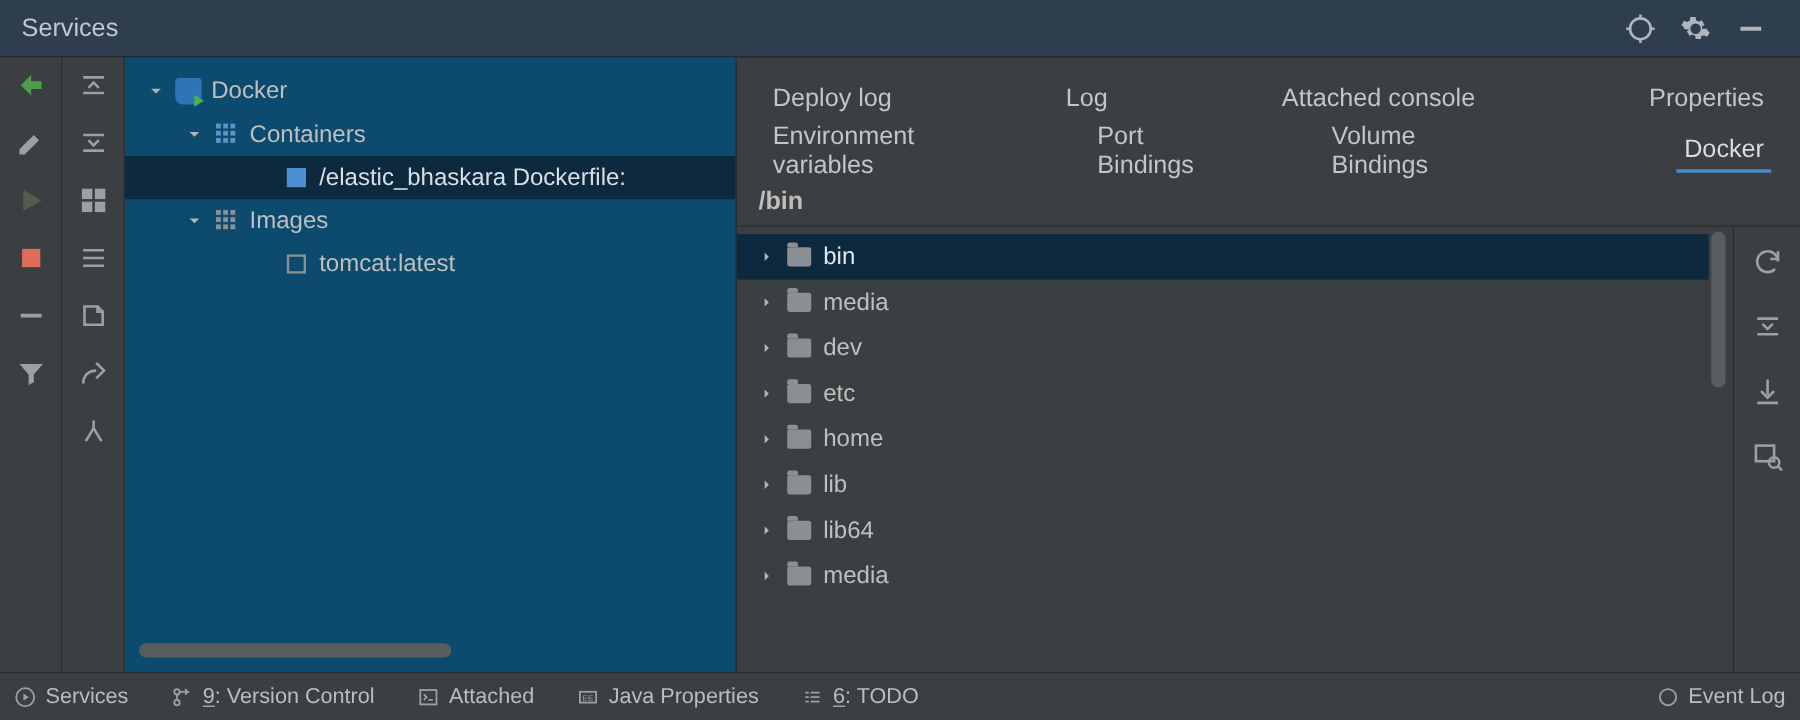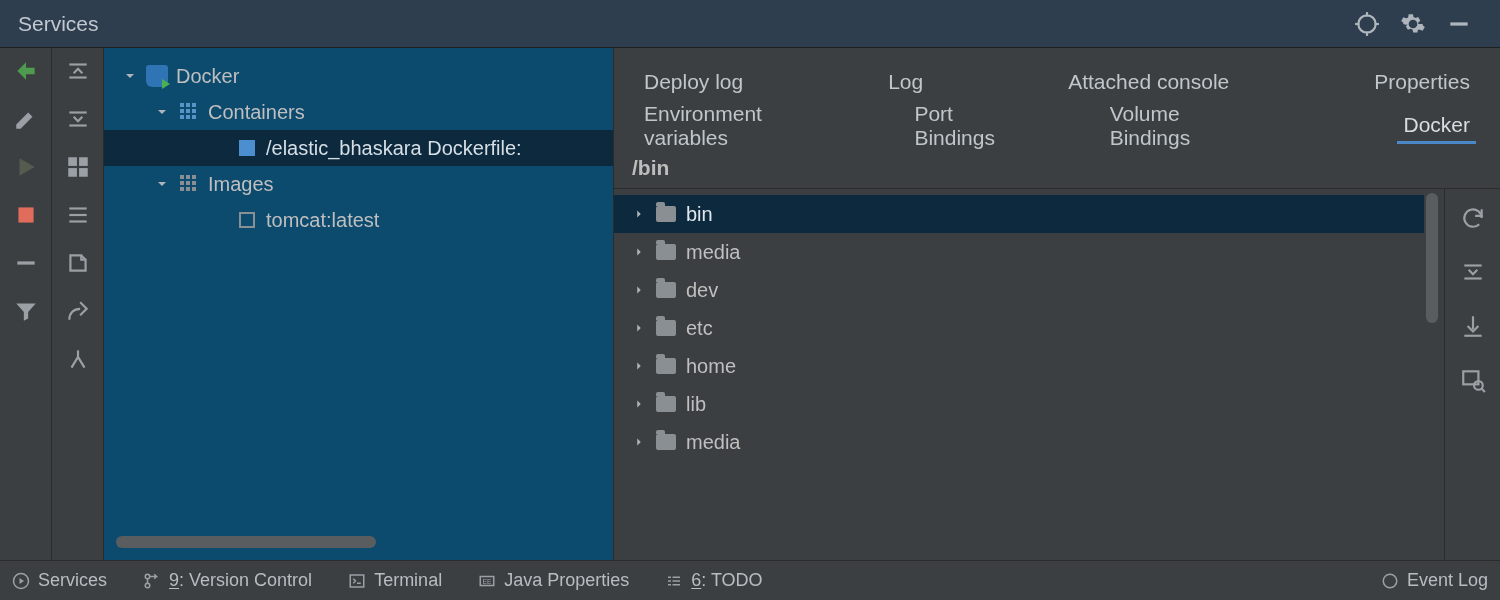--- a/index.html
+++ b/index.html
@@ -362,20 +362,29 @@
               <span class="folder-icon"></span>
               <span>lib</span>
             </div>
             <div class="file-row">
               <span class="arrow">
                 <svg viewBox="0 0 24 24" fill="currentColor">
                   <path d="M9 6l6 6-6 6z"></path>
                 </svg>
               </span>
               <span class="folder-icon"></span>
+              <span>lib64</span>
+            </div>
+            <div class="file-row">
+              <span class="arrow">
+                <svg viewBox="0 0 24 24" fill="currentColor">
+                  <path d="M9 6l6 6-6 6z"></path>
+                </svg>
+              </span>
+              <span class="folder-icon"></span>
               <span>media</span>
             </div>
           </div>
         <div class="vscroll">
             <div class="thumb"></div>
           </div>
         <div class="rtoolbar">
           <span class="ticon">
               <svg viewBox="0 0 24 24" fill="none" stroke="currentColor" stroke-width="2">
                 <path d="M20 12a8 8 0 10-2.3 5.7"></path>
@@ -423,21 +432,21 @@
           <path d="M6 9v6"></path>
           <path d="M9 6h9l-3-3M18 6l-3 3"></path>
         </svg>
       <span><span class="uline">9</span><span>: Version Control</span></span>
     </span>
     <span class="item">
       <svg viewBox="0 0 24 24" fill="currentColor">
           <rect x="3" y="4" width="18" height="16" fill="none" stroke="currentColor" stroke-width="2"></rect>
           <path d="M7 9l3 3-3 3M12 15h5" stroke="currentColor" stroke-width="2" fill="none"></path>
         </svg>
-      <span>Terminal</span>
+      <span>Attached</span>
     </span>
     <span class="item">
       <svg viewBox="0 0 24 24" fill="none" stroke="currentColor" stroke-width="2">
           <rect x="3" y="6" width="18" height="12"></rect>
           <text x="6" y="16" font-size="9" fill="currentColor" stroke="none">EE</text>
         </svg>
       <span>Java Properties</span>
     </span>
     <span class="item">
       <svg viewBox="0 0 24 24" fill="none" stroke="currentColor" stroke-width="2">

